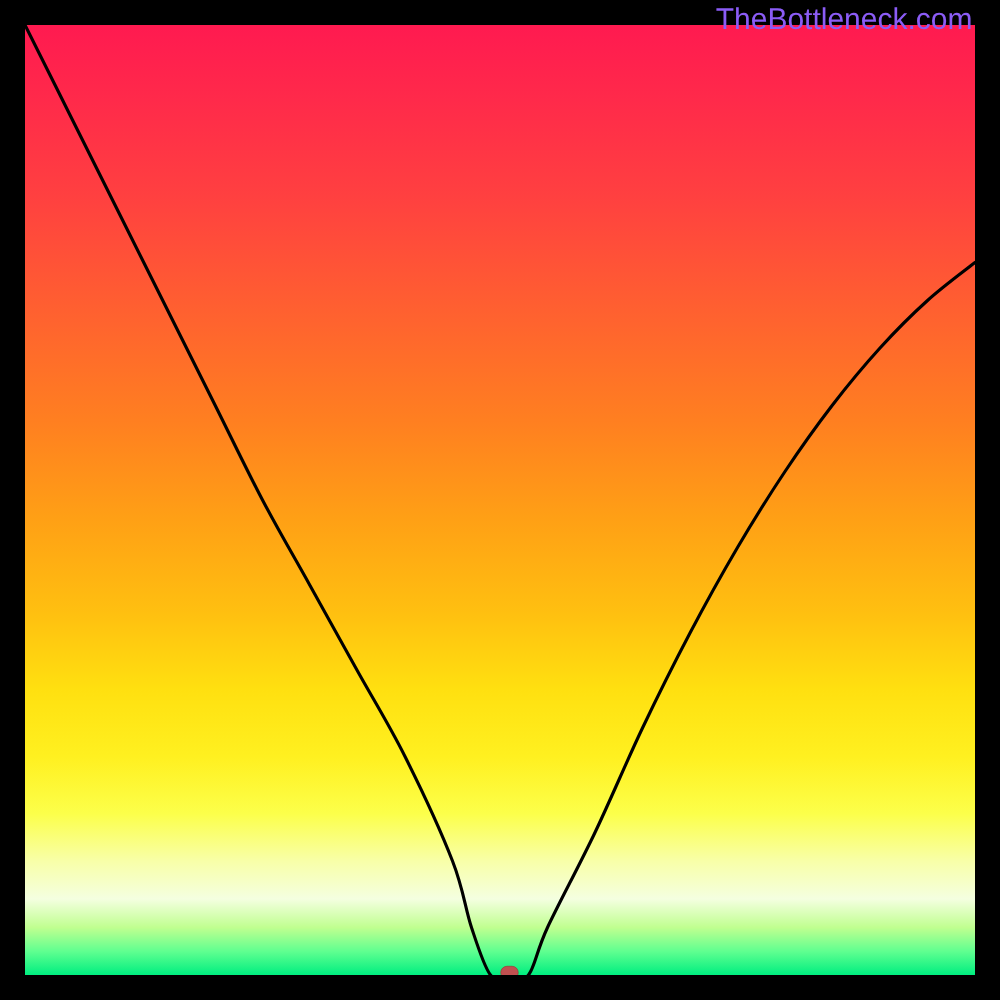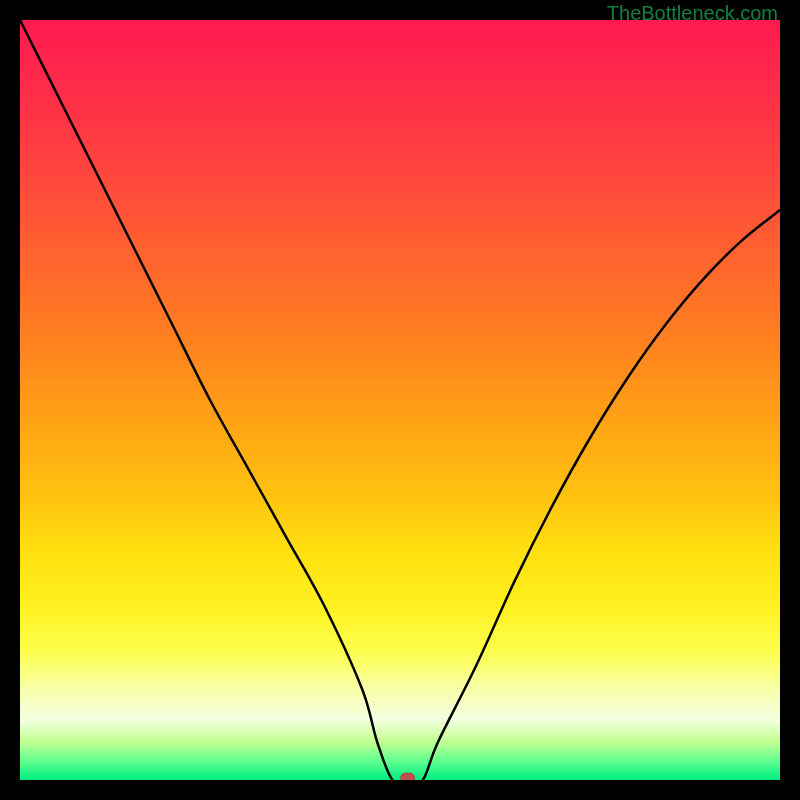--- a/index.html
+++ b/index.html
@@ -32,22 +32,22 @@
       #f4ffe0 92%,
       #c0ff90 95%,
       #60ff90 97.5%,
       #00ee80 100%
     );
   }
   .attribution {
     position: absolute;
     top: 2px;
     right: 22px;
-    color: #15803d;
-    font-size: 20px;
+    color: #8b5cf6;
+    font-size: 24px;
     font-weight: 500;
     font-family: Arial, sans-serif;
   }
   svg {
     position: absolute;
     top: 0;
     left: 0;
   }
 </style>
 </head>

